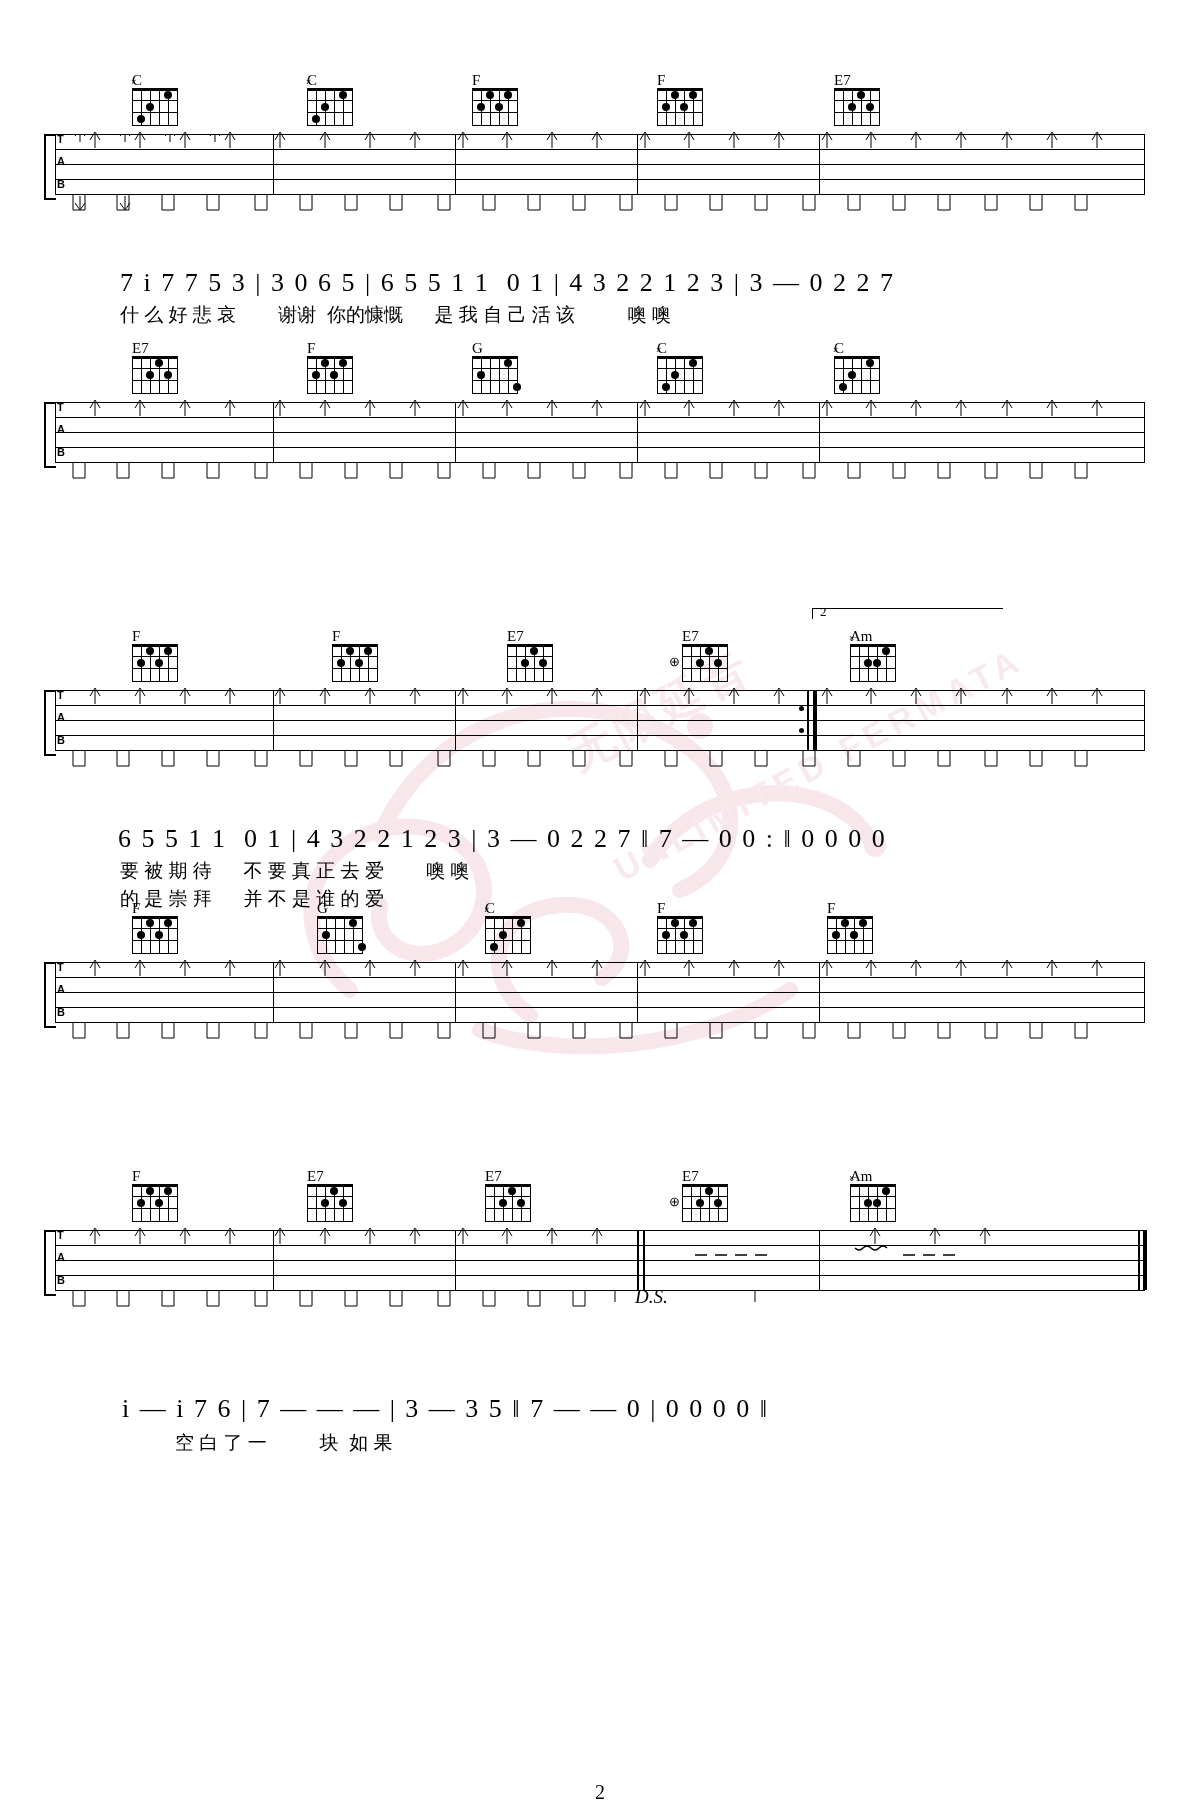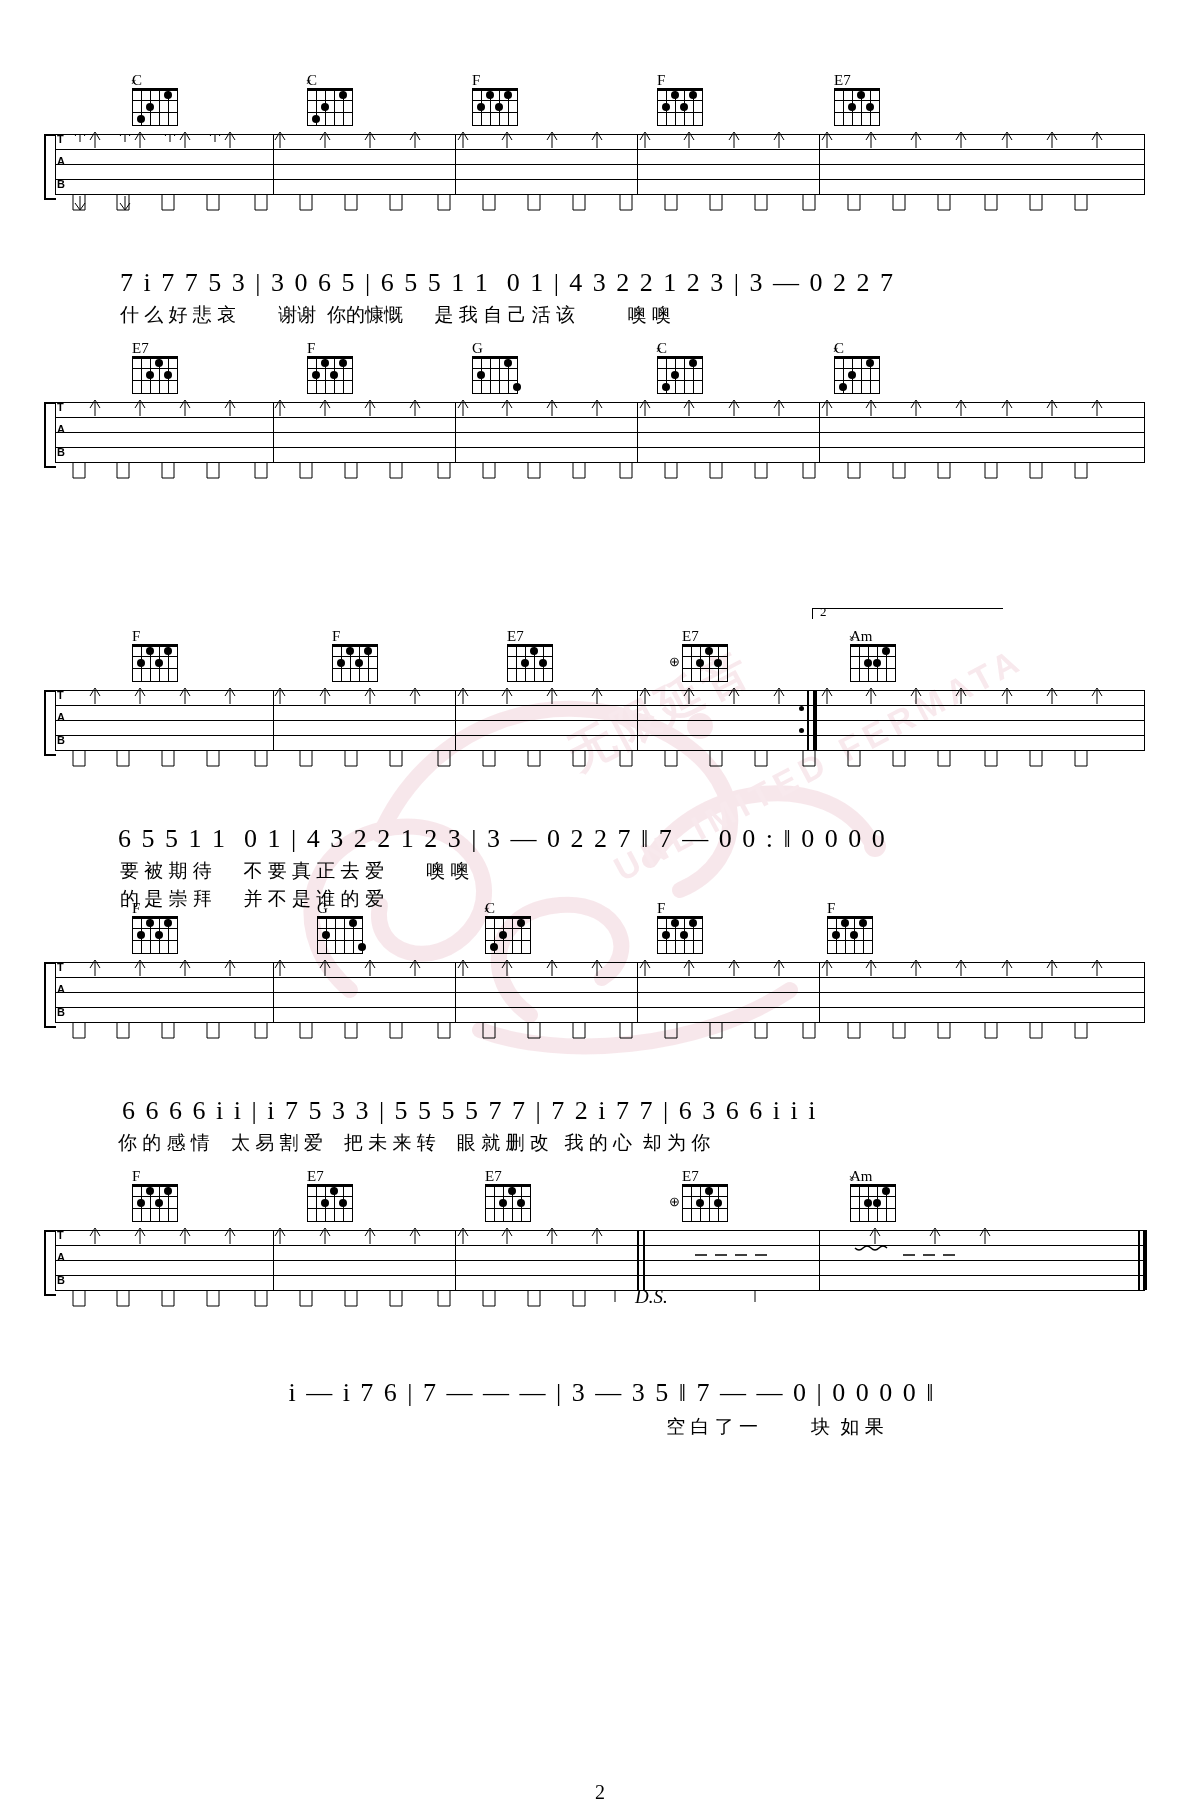--- a/index.html
+++ b/index.html
@@ -683,24 +683,20 @@
       <div class="bar" style="left:764px;top:0;height:60px;"></div>
       <div class="bar" style="left:1089px;top:0;height:60px;"></div>
       <svg width="1090" height="90" style="position:absolute;left:0;top:-6px;">
         <g stroke="#000" stroke-width="1" fill="none">
           <use href="#ups"></use>
           <use href="#downs"></use>
         </g>
       </svg>
     </div>
 
-    <div class="notes" style="margin-top:48px;">
-      <div class="numrow" style="left:122px;width:980px;white-space:pre;letter-spacing:2px;">6 6 6 6 i i | i 7 5 3 3 | 5 5 5 5 7 7 | 7 2 i 7 7 | 6 3 6 6 i i i</div>
-      <div class="lyr" style="top:34px;left:118px;white-space:pre;">你 的 感 情    太 易 割 爱    把 未 来 转    眼 就 删 改   我 的 心  却 为 你</div>
-    </div>
   </div>
 
   <div class="system" style="top:1168px;">
     <div class="chords">
       <div class="chord" style="left:130px;">
         <div class="name">F</div>
         <div class="grid">
           <div class="nut"></div>
             <div class="h" style="top:12px;"></div>
             <div class="h" style="top:24px;"></div>
@@ -848,21 +844,21 @@
         <g stroke="#000" stroke-width="1" fill="none">
           <path d="M820 20 L820 6 M815 12 L820 4 L825 12"></path>
           <path d="M880 20 L880 6 M875 12 L880 4 L885 12"></path>
           <path d="M930 20 L930 6 M925 12 L930 4 L935 12"></path>
         </g>
       </svg>
     </div>
 
     <div class="ds" style="left:635px;top:118px;">D.S.</div>
 
-    <div class="notes" style="margin-top:62px;text-align:center;">
+    <div class="notes" style="margin-top:78px;">
       <div class="numrow" style="left:122px;width:980px;white-space:pre;letter-spacing:2px;">i — i 7 6 | 7 — — — | 3 — 3 5 ‖ 7 — — 0 | 0 0 0 0 ‖</div>
       <div class="lyr" style="top:36px;left:175px;white-space:pre;">空 白 了 一          块  如 果</div>
     </div>
   </div>
 
   <div class="pageno">2</div>
 
 </div>
 
 </body></html>

